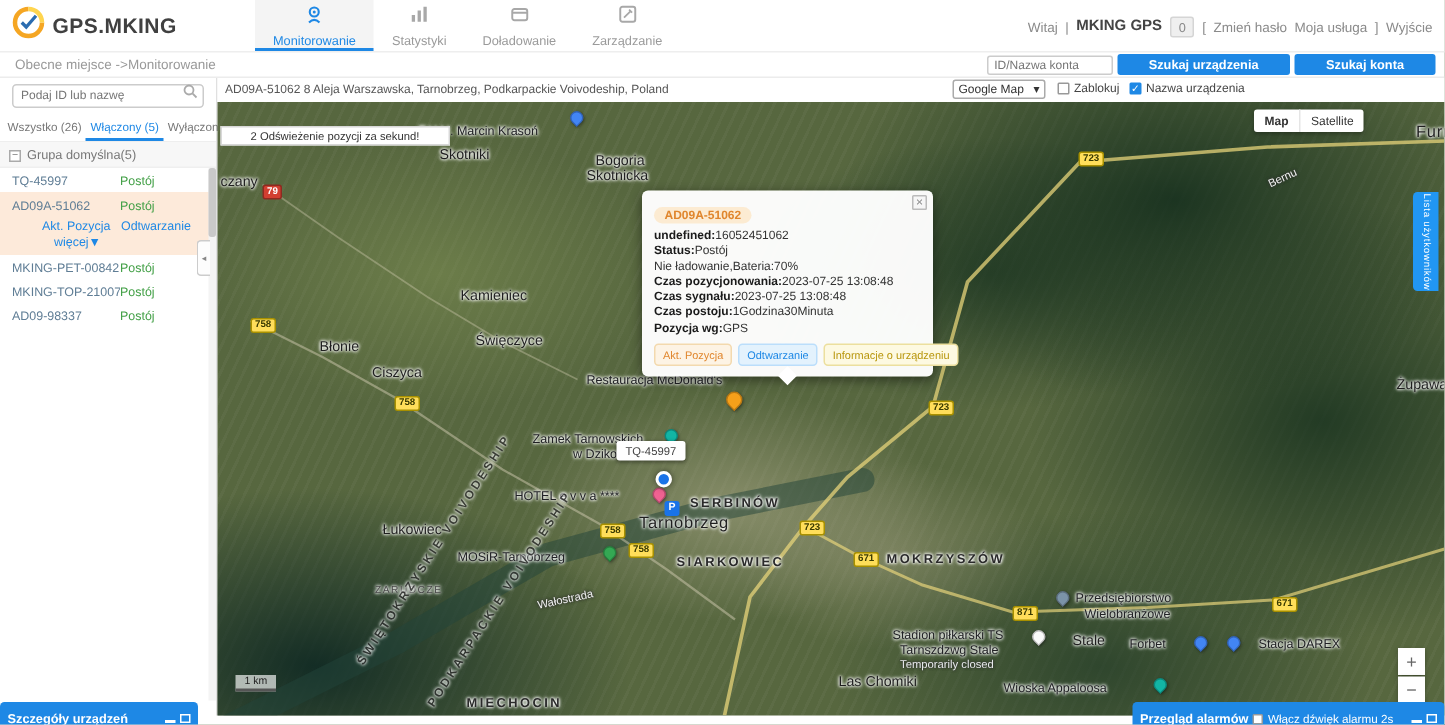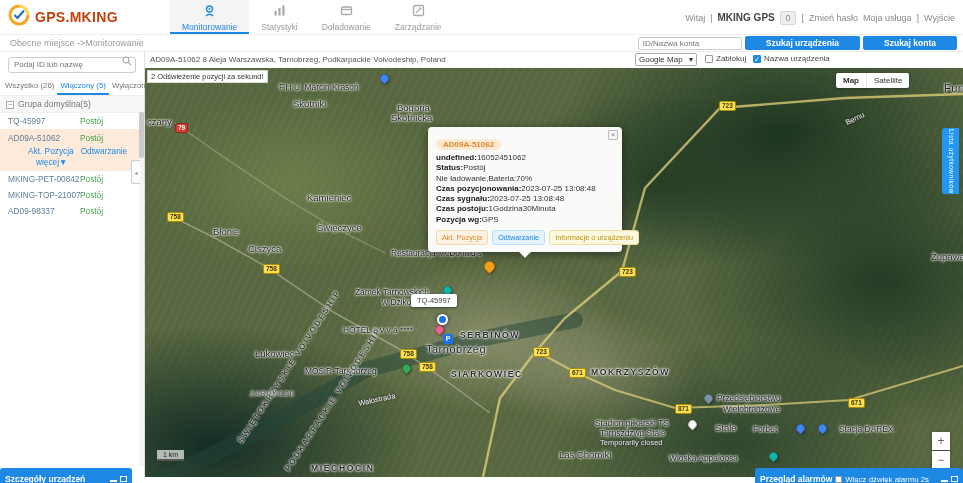--- a/index.html
+++ b/index.html
@@ -3,35 +3,35 @@
 <meta charset="utf-8">
 <style>
   *{margin:0;padding:0;box-sizing:border-box}
   html,body{width:963px;height:483px;overflow:hidden;background:#fff;
     font-family:"Liberation Sans",sans-serif;-webkit-font-smoothing:antialiased}
   .app{position:relative;width:963px;height:483px}
 
   
   .topbar{height:35px;display:flex;align-items:stretch;background:#fff;border-bottom:1px solid #eee;position:relative}
   .logo{display:flex;align-items:center;gap:5px;padding-left:8px;width:170px}
-  .logo-text{font-size:14px;font-weight:bold;color:#c2410c;letter-spacing:.3px}
+  .logo-text{font-size:14px;font-weight:bold;color:#404040;letter-spacing:.3px}
   .tabs{display:flex;align-items:stretch}
   .tab{display:flex;flex-direction:column;align-items:center;justify-content:center;gap:1px;
     padding:2px 12px 0;cursor:pointer;border-bottom:2px solid transparent}
   .tab .tlabel{font-size:8.5px;color:#9a9a9a}
   .tab.active{background:#f4f4f4;border-bottom-color:#1e88e5}
   .tab.active .tlabel{color:#1e88e5}
   .account{position:absolute;right:8px;top:0;height:35px;display:flex;align-items:center;gap:5px;font-size:9px;color:#8a8a8a}
   .account b{color:#444;font-size:10px}
   .acc-badge{background:#efefef;border:1px solid #d5d5d5;border-radius:2px;padding:1px 5px;font-size:8.5px;color:#888}
 
   
   .crumb-row{height:17px;display:flex;align-items:center;border-bottom:1px solid #ececec;font-size:9px;color:#999;padding:0 6px 0 10px}
   .crumb-row .spacer{flex:1}
-  .acct-input{width:104px;height:13px;border:1px solid #ccc;border-radius:2px;font-size:8px;padding:0 4px;color:#444}
+  .acct-input{width:84px;height:13px;border:1px solid #ccc;border-radius:2px;font-size:8px;padding:0 4px;color:#444}
   .btn-blue{background:#1e88e5;color:#fff;border:none;border-radius:2px;font-size:8.5px;font-weight:bold;
     height:14px;padding:0 21px;margin-left:3px;cursor:pointer;font-family:"Liberation Sans",sans-serif}
 
   
   .content{position:relative;display:flex;height:425px}
 
   
   .sidebar{width:145px;border-right:1px solid #e0e0e0;position:relative;background:#fff;flex:none}
   .sb-head{display:flex;align-items:center;justify-content:space-between;padding:4px 6px 3px 9px}
   .sb-title{font-size:11px;font-weight:bold;color:#333}
@@ -98,22 +98,22 @@
   .pin.blue{background:#4285f4}.pin.teal{background:#12b5a5}.pin.pink{background:#f06292}
   .pin.green{background:#34a853}.pin.grey{background:#7b93a8}.pin.white{background:#fafafa}
   .pin.orange{background:#f6a01a;width:11px;height:11px}
   .dev-marker{position:absolute;border-radius:50%;border:2px solid #fff;box-shadow:0 0 4px rgba(0,0,0,.5);cursor:pointer}
   .dev-marker.green{width:12px;height:12px;background:#1e8e3e}
   .dev-marker.blue{width:11px;height:11px;background:#1a73e8}
   .parking{position:absolute;width:10px;height:10px;background:#1a73e8;border-radius:2px;color:#fff;
     font-size:7px;font-weight:bold;text-align:center;line-height:10px;cursor:pointer}
   .bubble{position:absolute;background:#fff;border-radius:2px;box-shadow:0 1px 3px rgba(0,0,0,.45);
     font-size:7.5px;color:#444;padding:2px 6px;cursor:pointer}
-  .refresh-note{position:absolute;left:2px;top:2px;background:#fff;border:1px solid #d8d8d8;
-    font-size:7.5px;color:#333;padding:1px 3px;z-index:5}
+  .refresh-note{position:absolute;left:2px;top:16px;background:#fff;border:1px solid #d8d8d8;
+    font-size:7.5px;color:#333;padding:1px 19px;z-index:5}
   .map-type{position:absolute;left:691px;top:5px;background:#fff;box-shadow:0 1px 3px rgba(0,0,0,.3);
     display:flex;font-size:8px;color:#333;z-index:5;border-radius:2px}
   .map-type span{padding:3px 7px;cursor:pointer}
   .map-type span:first-child{border-right:1px solid #e5e5e5;font-weight:bold}
   .right-tab{position:absolute;right:4px;top:60px;width:17px;height:66px;background:#2196f3;color:#fff;
     border-radius:3px 0 0 3px;writing-mode:vertical-rl;font-size:6.5px;line-height:8px;
     display:flex;align-items:center;justify-content:center;letter-spacing:.5px;cursor:pointer;z-index:6;overflow:hidden}
   .zoom-ctl{position:absolute;left:787px;top:364px;z-index:6}
   .zoom-btn{width:18px;height:18px;background:#fff;box-shadow:0 1px 3px rgba(0,0,0,.3);font-size:12px;color:#666;
     display:flex;align-items:center;justify-content:center;cursor:pointer}

